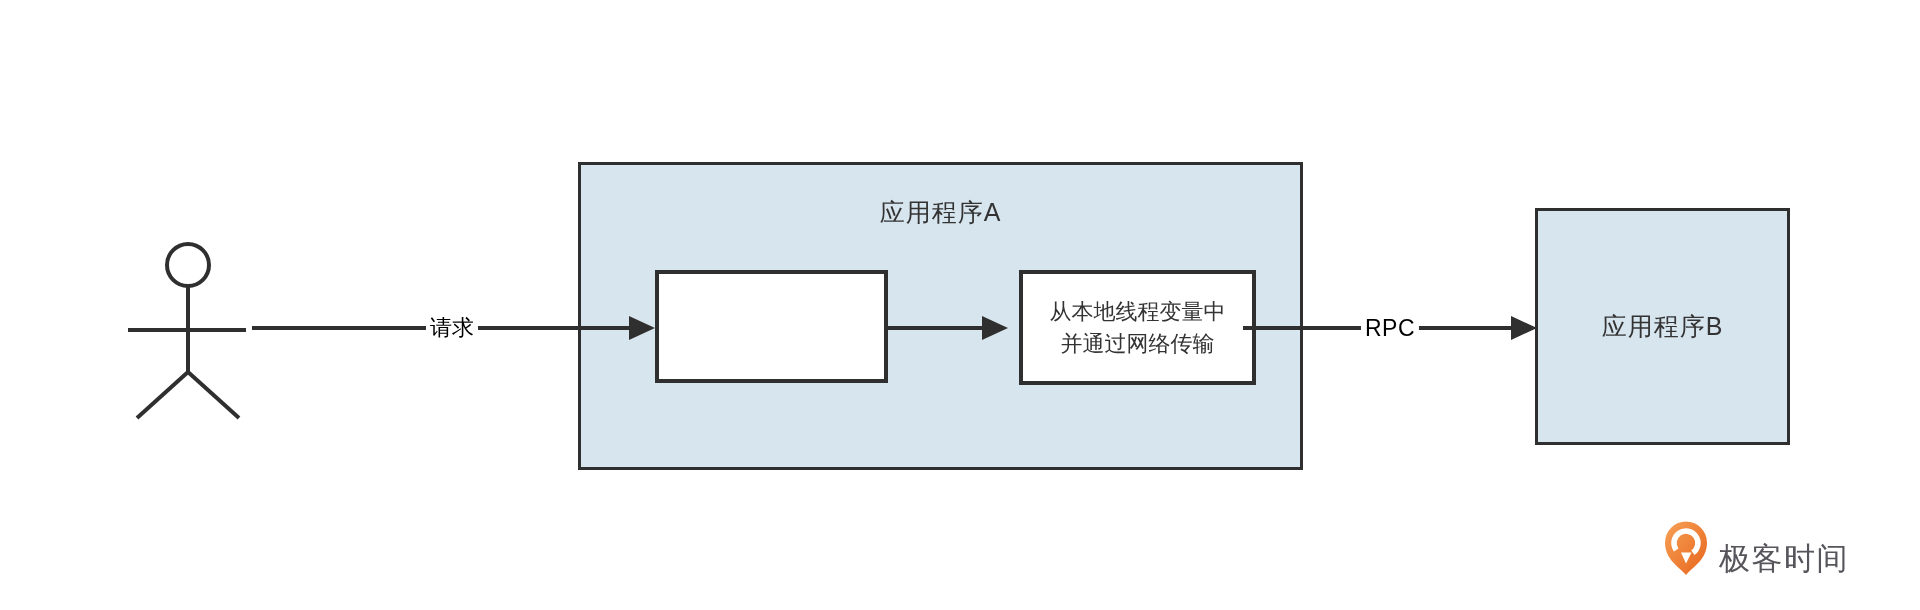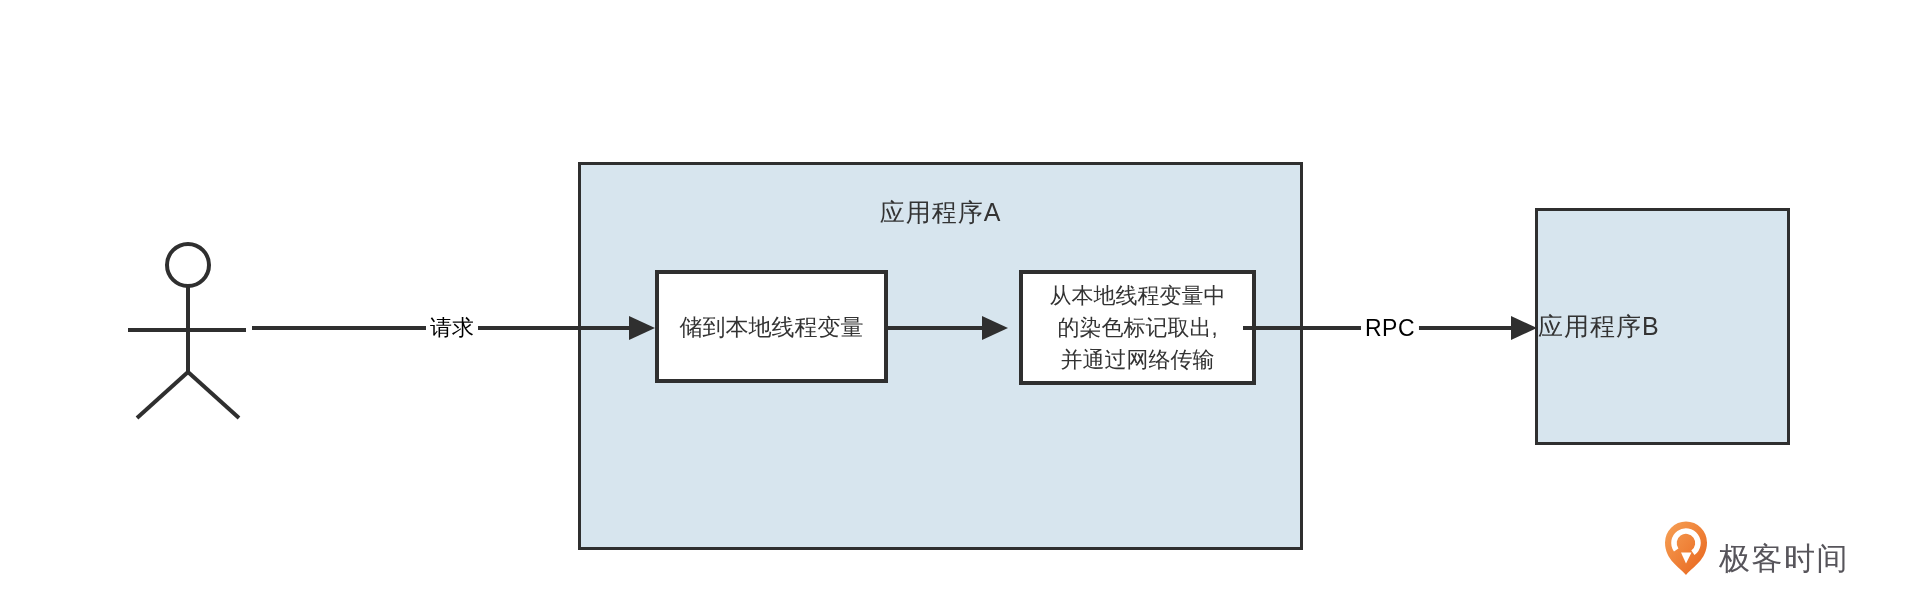--- a/index.html
+++ b/index.html
@@ -11,23 +11,23 @@
     overflow:hidden;
     color:#333;
   }
   
   .app-box{
     position:absolute;
     box-sizing:border-box;
     background:#d7e5ee;
     border:3px solid #2f2f2f;
   }
-  #app-a{left:578px;top:162px;width:725px;height:388px;}
+  #app-a{left:578px;top:162px;width:725px;height:308px;}
   #app-b{left:1535px;top:208px;width:255px;height:237px;
-         display:flex;align-items:center;justify-content:flex-start;}
+         display:flex;align-items:center;justify-content:center;}
   .app-title{
     font-size:25px;color:#333;letter-spacing:1px;
   }
   #app-a .app-title{
     position:absolute;left:0;right:0;top:31px;text-align:center;
   }
   
   .step-box{
     position:absolute;
     box-sizing:border-box;
@@ -91,26 +91,24 @@
 
   <div id="app-a" class="app-box">
     <div class="app-title">应用程序A</div>
   </div>
 
   <div id="app-b" class="app-box">
     <div class="app-title">应用程序B</div>
   </div>
 
   <div id="step-1" class="step-box">
-    <div>储到本地线程变量</div>
   </div>
 
   <div id="step-2" class="step-box">
     <div>从本地线程变量中</div>
-    <div>的染色标记取出,</div>
     <div>并通过网络传输</div>
   </div>
 
   <div id="line-request" class="hline"></div>
   <div id="arrow-request" class="arrowhead"></div>
   <div id="label-request" class="edge-label">请求</div>
 
   <div id="line-mid" class="hline"></div>
   <div id="arrow-mid" class="arrowhead"></div>
 

